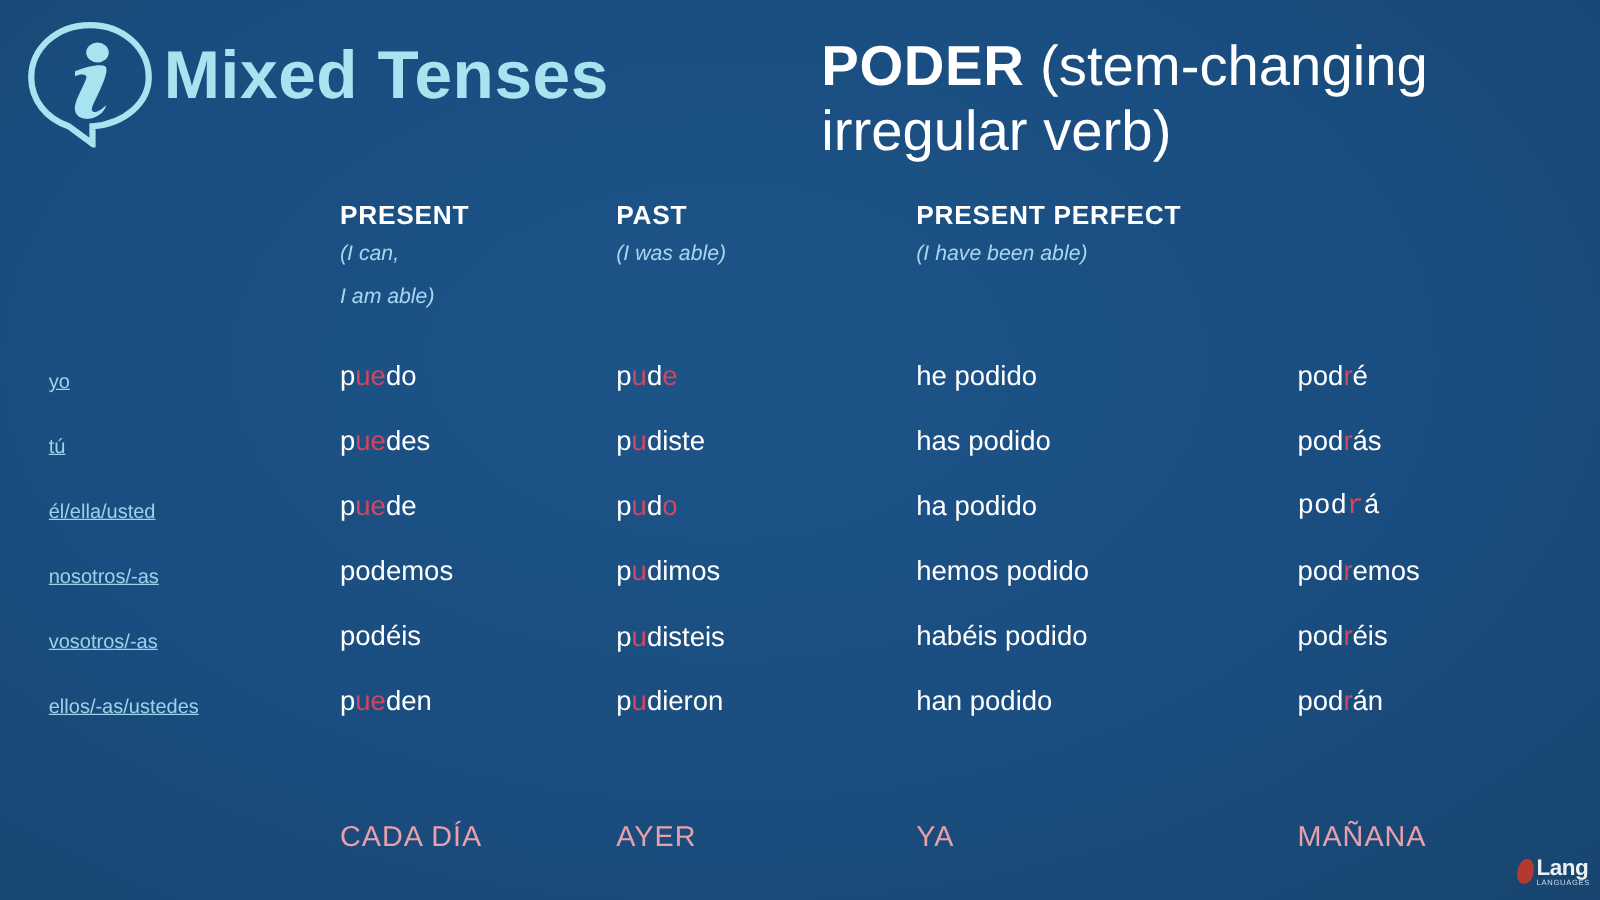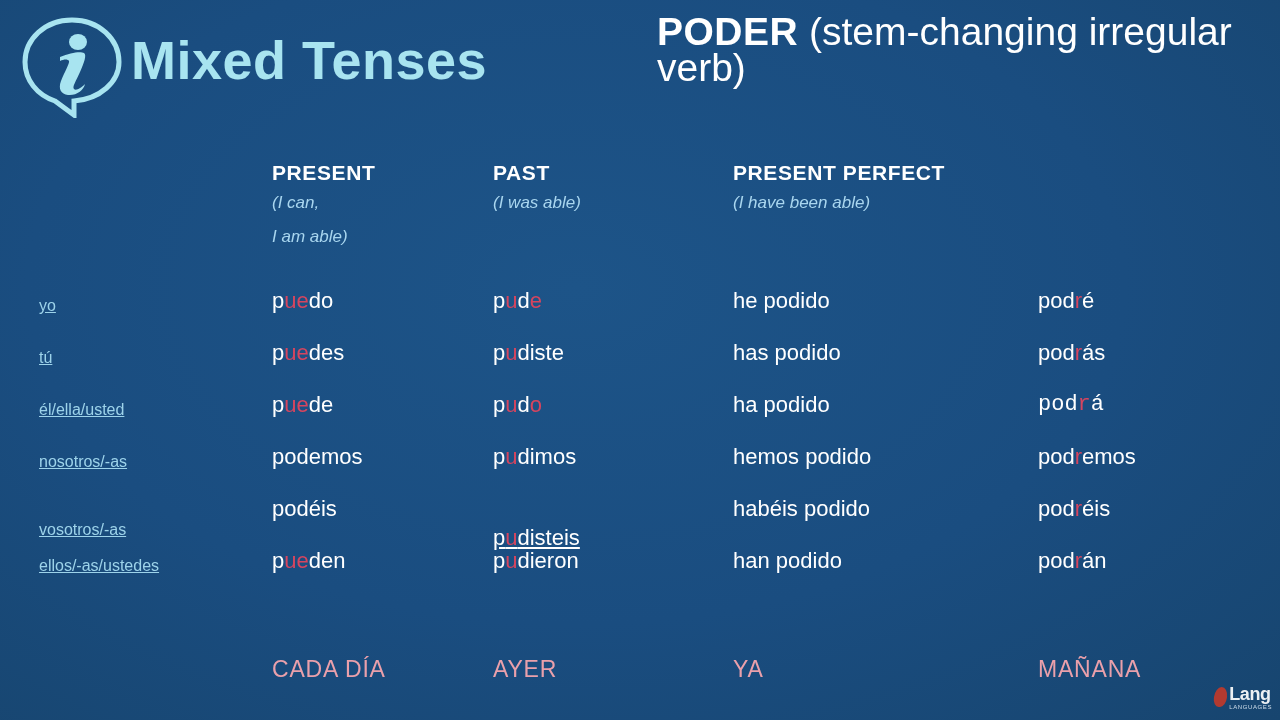--- a/index.html
+++ b/index.html
@@ -30,24 +30,24 @@
   .title {
     position:absolute; left:131px; top:29px;
     font-size:54px; font-weight:bold;
     color:#a8e4f0;
     letter-spacing:0.5px;
     white-space:nowrap;
     line-height:62px;
   }
 
   .verb-block {
-    position:absolute; left:657px; top:14px;
+    position:absolute; left:657px; top:27px;
     width:600px;
-    line-height:36px;
-    font-size:39px;
+    line-height:52px;
+    font-size:45px;
     color:#ffffff;
   }
   .verb-name { font-weight:bold; letter-spacing:0.5px; }
   .verb-desc { font-weight:normal; }
 
   
   .table { position:absolute; left:0; top:0; width:1280px; height:720px;border-radius:24px; }
 
   .col-head { position:absolute; top:160px; }
   .col-head .ch-title {
@@ -157,23 +157,23 @@
       <div class="pronoun" style="top: 398px;">él/ella/usted</div>
       <div class="cell" style="left: 272px; top: 387px;"><span>p</span><span class="hl">ue</span><span>de</span></div>
       <div class="cell" style="left: 493px; top: 387px;"><span>p</span><span class="hl">u</span><span>d</span><span class="hl">o</span></div>
       <div class="cell" style="left: 733px; top: 387px;"><span>ha podido</span></div>
       <div class="cell" style="left: 1038px; top: 387px; font-family: Liberation Mono, monospace;"><span>pod</span><span class="hl">r</span><span>á</span></div>
       <div class="pronoun" style="top: 450px;">nosotros/-as</div>
       <div class="cell" style="left: 272px; top: 439px;"><span>podemos</span></div>
       <div class="cell" style="left: 493px; top: 439px;"><span>p</span><span class="hl">u</span><span>dimos</span></div>
       <div class="cell" style="left: 733px; top: 439px;"><span>hemos podido</span></div>
       <div class="cell" style="left: 1038px; top: 439px;"><span>pod</span><span class="hl">r</span><span>emos</span></div>
-      <div class="pronoun" style="top: 502px; margin-top: 16px;">vosotros/-as</div>
+      <div class="pronoun" style="top: 502px;">vosotros/-as</div>
       <div class="cell" style="left: 272px; top: 491px;"><span>podéis</span></div>
-      <div class="cell" style="left: 493px; top: 520px; text-decoration: underline;"><span>p</span><span class="hl">u</span><span>disteis</span></div>
+      <div class="cell" style="left: 493px; top: 492px;"><span>p</span><span class="hl">u</span><span>disteis</span></div>
       <div class="cell" style="left: 733px; top: 491px;"><span>habéis podido</span></div>
       <div class="cell" style="left: 1038px; top: 491px;"><span>pod</span><span class="hl">r</span><span>éis</span></div>
       <div class="pronoun" style="top: 554px;">ellos/-as/ustedes</div>
       <div class="cell" style="left: 272px; top: 543px;"><span>p</span><span class="hl">ue</span><span>den</span></div>
       <div class="cell" style="left: 733px; top: 543px;"><span>han podido</span></div>
       <div class="cell" style="left: 493px; top: 543px;"><span>p</span><span class="hl">u</span><span>dieron</span></div>
       <div class="cell" style="left: 1038px; top: 543px;"><span>pod</span><span class="hl">r</span><span>án</span></div>
     </div>
 
   <div class="watermark">

